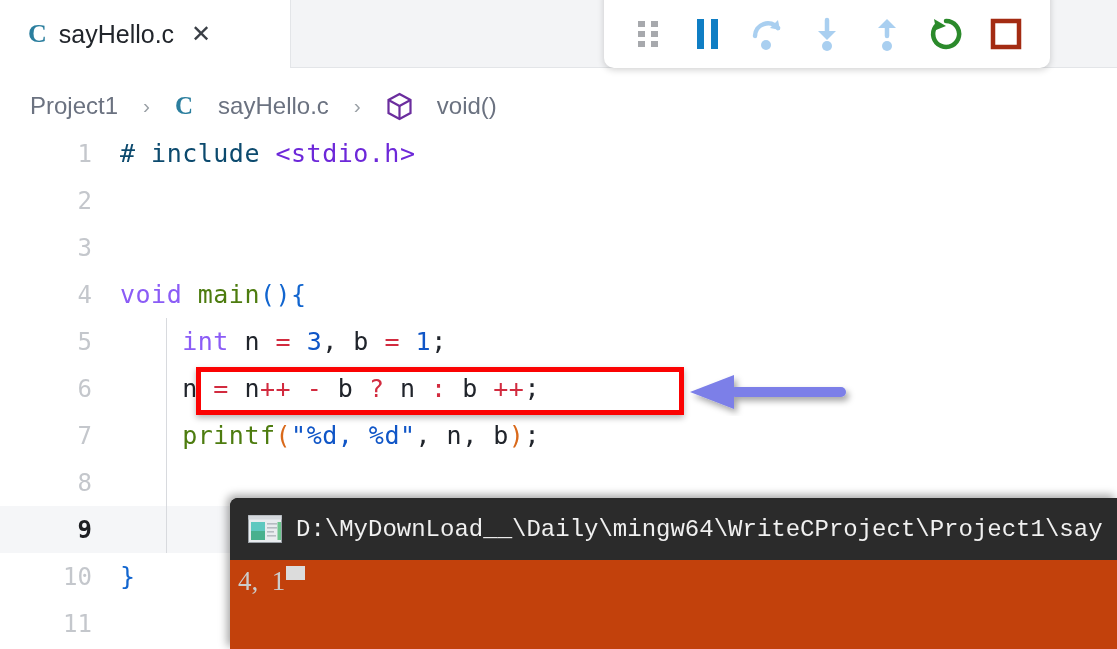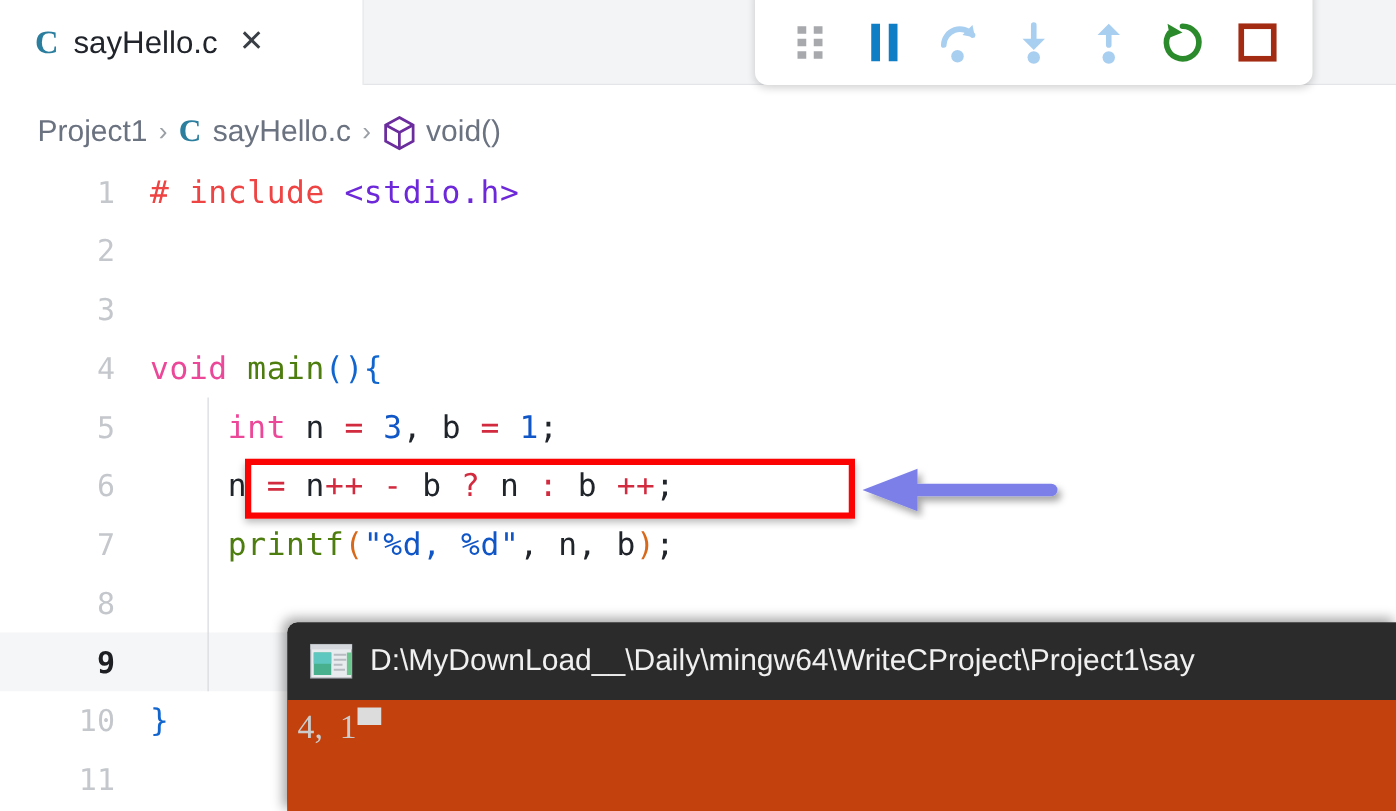--- a/index.html
+++ b/index.html
@@ -107,20 +107,21 @@
   
   .breadcrumb {
     position: absolute;
     left: 30px;
     top: 86px;
     height: 40px;
     display: flex;
     align-items: center;
     font-size: 24px;
     color: #6b7280;
+    gap: 16px;
   }
   .breadcrumb .crumb { cursor: pointer; }
   .breadcrumb .sep {
     margin: 0 9px;
     color: #9aa0a6;
     font-size: 21px;
   }
   .bc-c {
     font-family: "Liberation Serif", serif;
     font-weight: bold;
@@ -172,22 +173,22 @@
   .indent-guide {
     position: absolute;
     left: 166px;
     top: 188px;
     width: 1px;
     height: 235px;
     background: #d8dade;
   }
 
   
-  .t-kw   { color: #ec4899; }
-  .t-pp   { color: #ef4444; }
+  .t-kw   { color: #8b5cf6; }
+  .t-pp   { color: #0c4a6e; }
   .t-inc  { color: #6d28d9; }
   .t-fn   { color: #4d7c0f; }
   .t-num  { color: #1056c7; }
   .t-str  { color: #1056c7; }
   .t-op   { color: #d22b3f; }
   .t-par  { color: #1165cf; }
   .t-paro { color: #d9691a; }
   .t-pl   { color: #20242b; }
   .t-brace{ color: #1165cf; }
 
@@ -238,21 +239,21 @@
   }
   .console-icon {
     width: 34px;
     height: 28px;
     margin-right: 14px;
     flex: 0 0 auto;
   }
   .console-title {
     color: #f0f0f0;
     font-size: 24px;
-    font-family: Liberation Sans, sans-serif;
+    font-family: Liberation Mono, monospace;
     white-space: nowrap;
     overflow: hidden;
   }
   .console-body {
     background: #c2410c;
     height: 102px;
     padding: 6px 0 0 8px;
     box-sizing: border-box;
     font-family: "Liberation Serif", serif;
     font-size: 27px;

